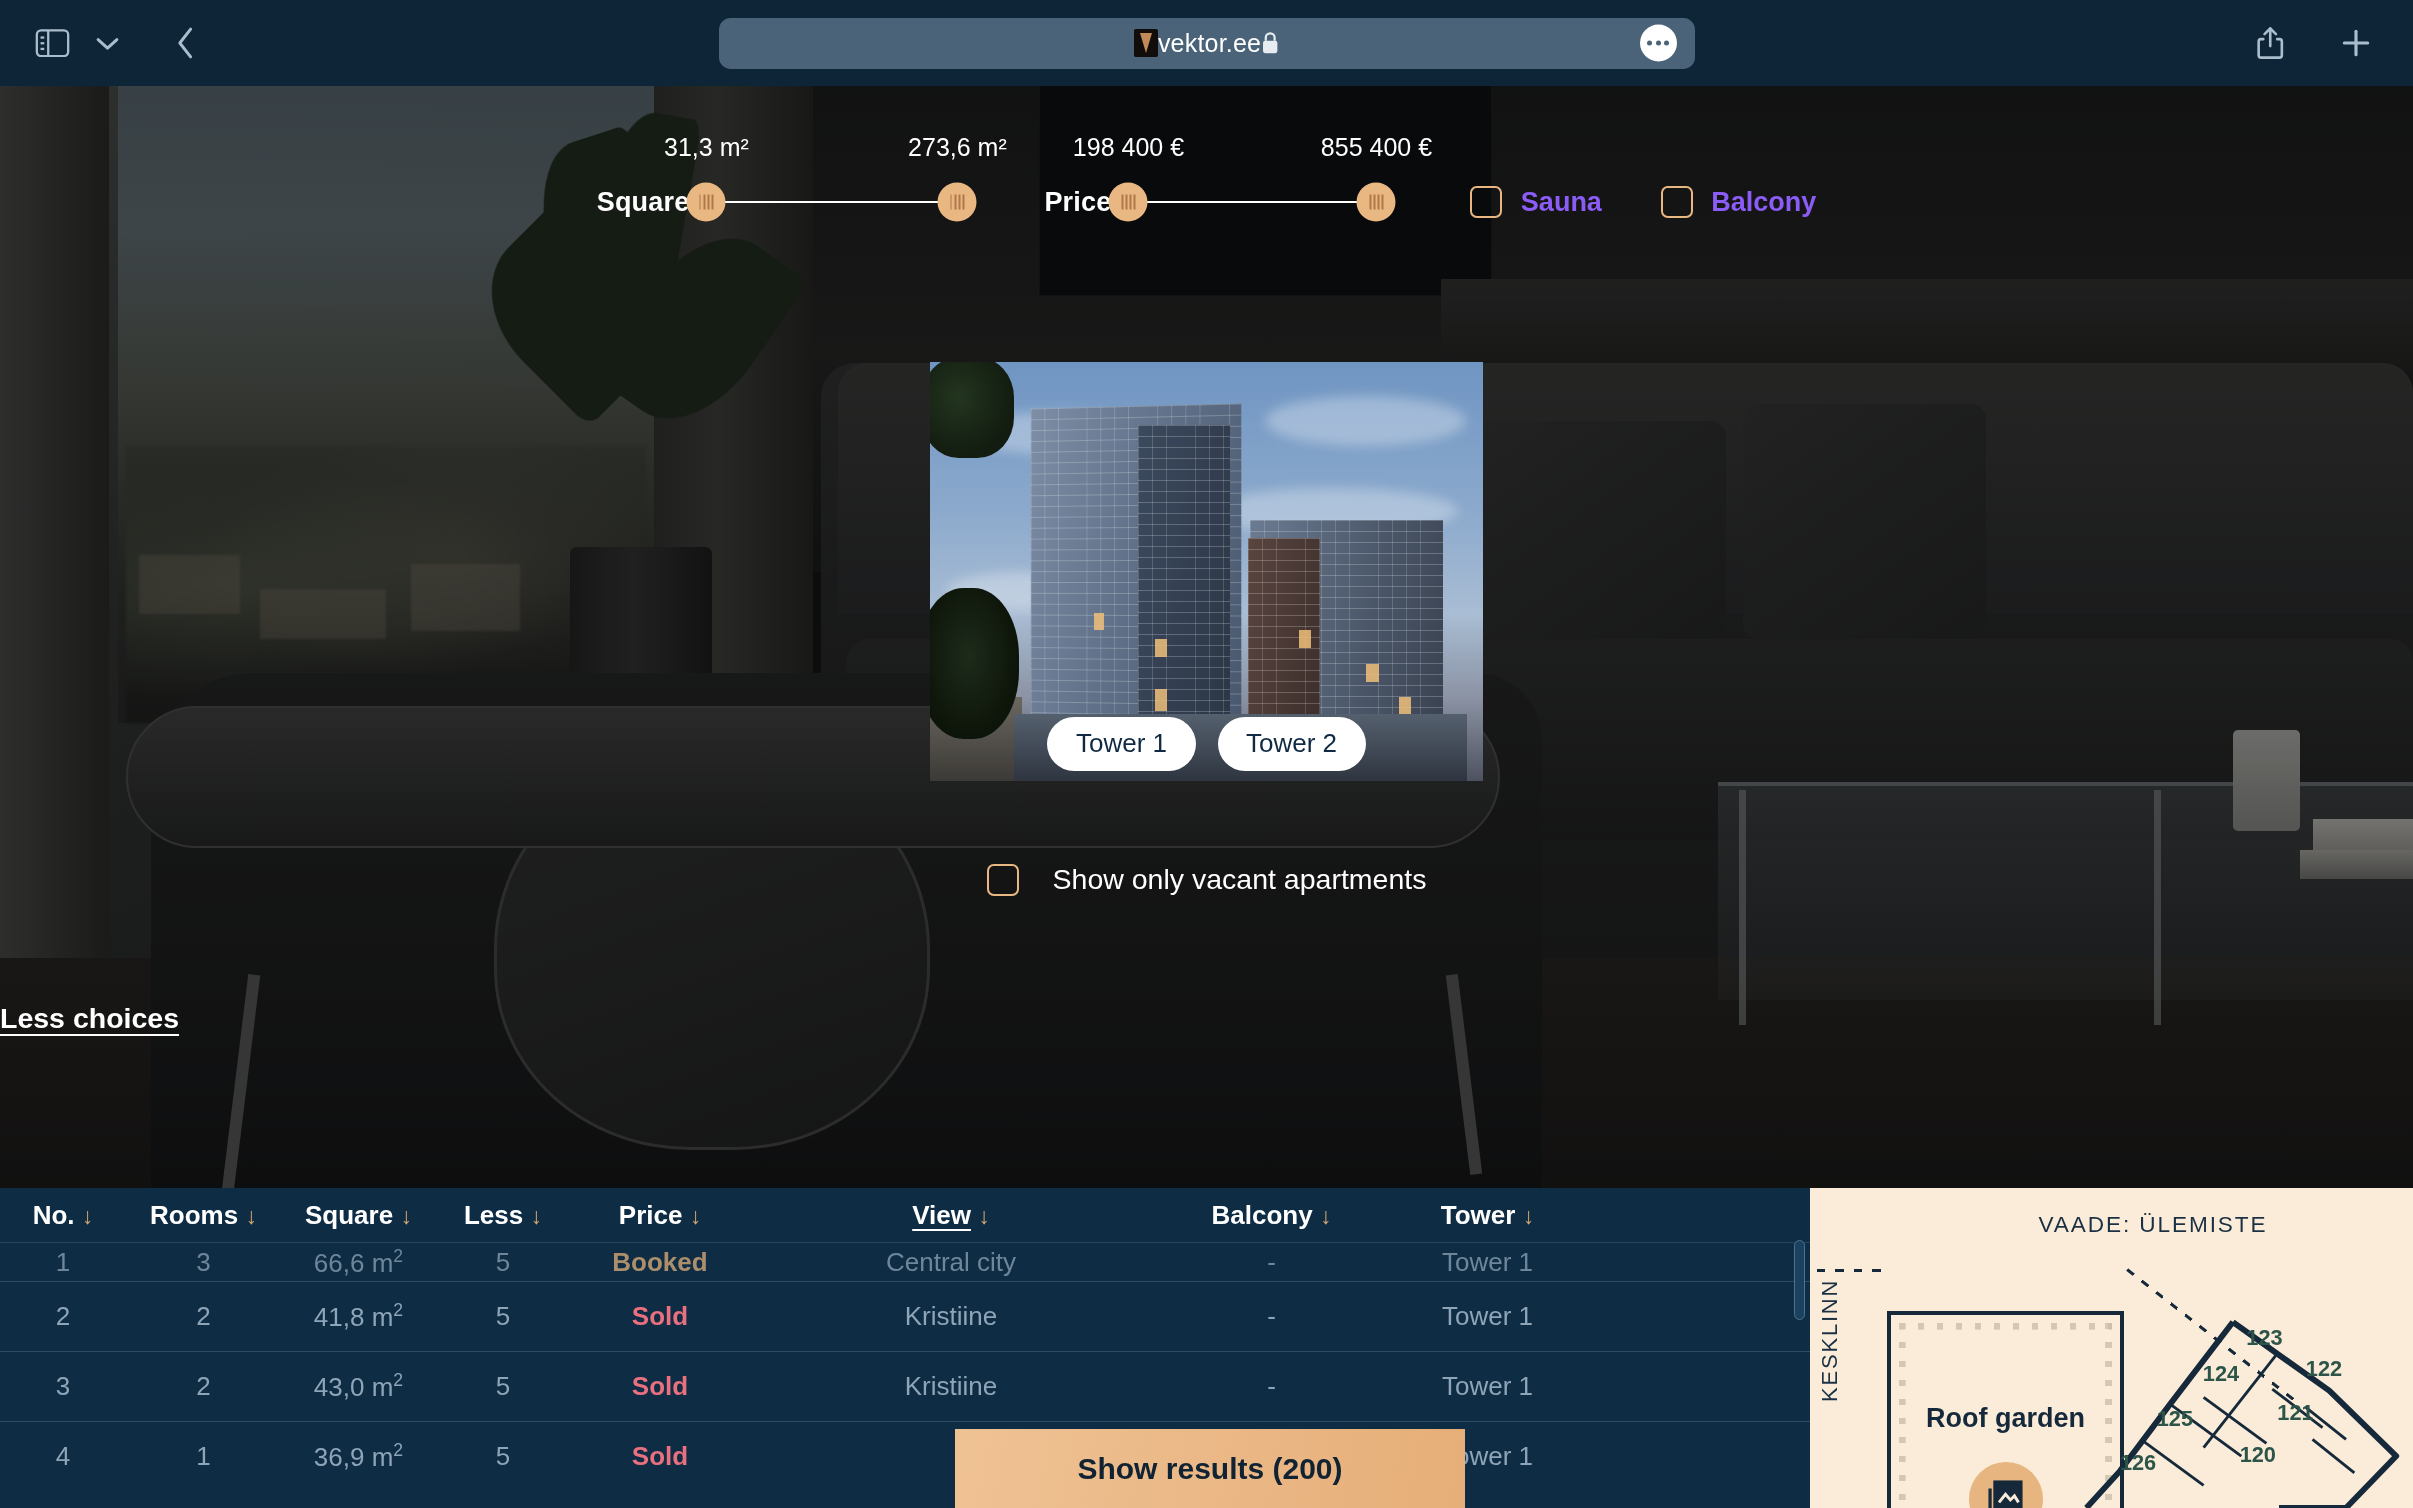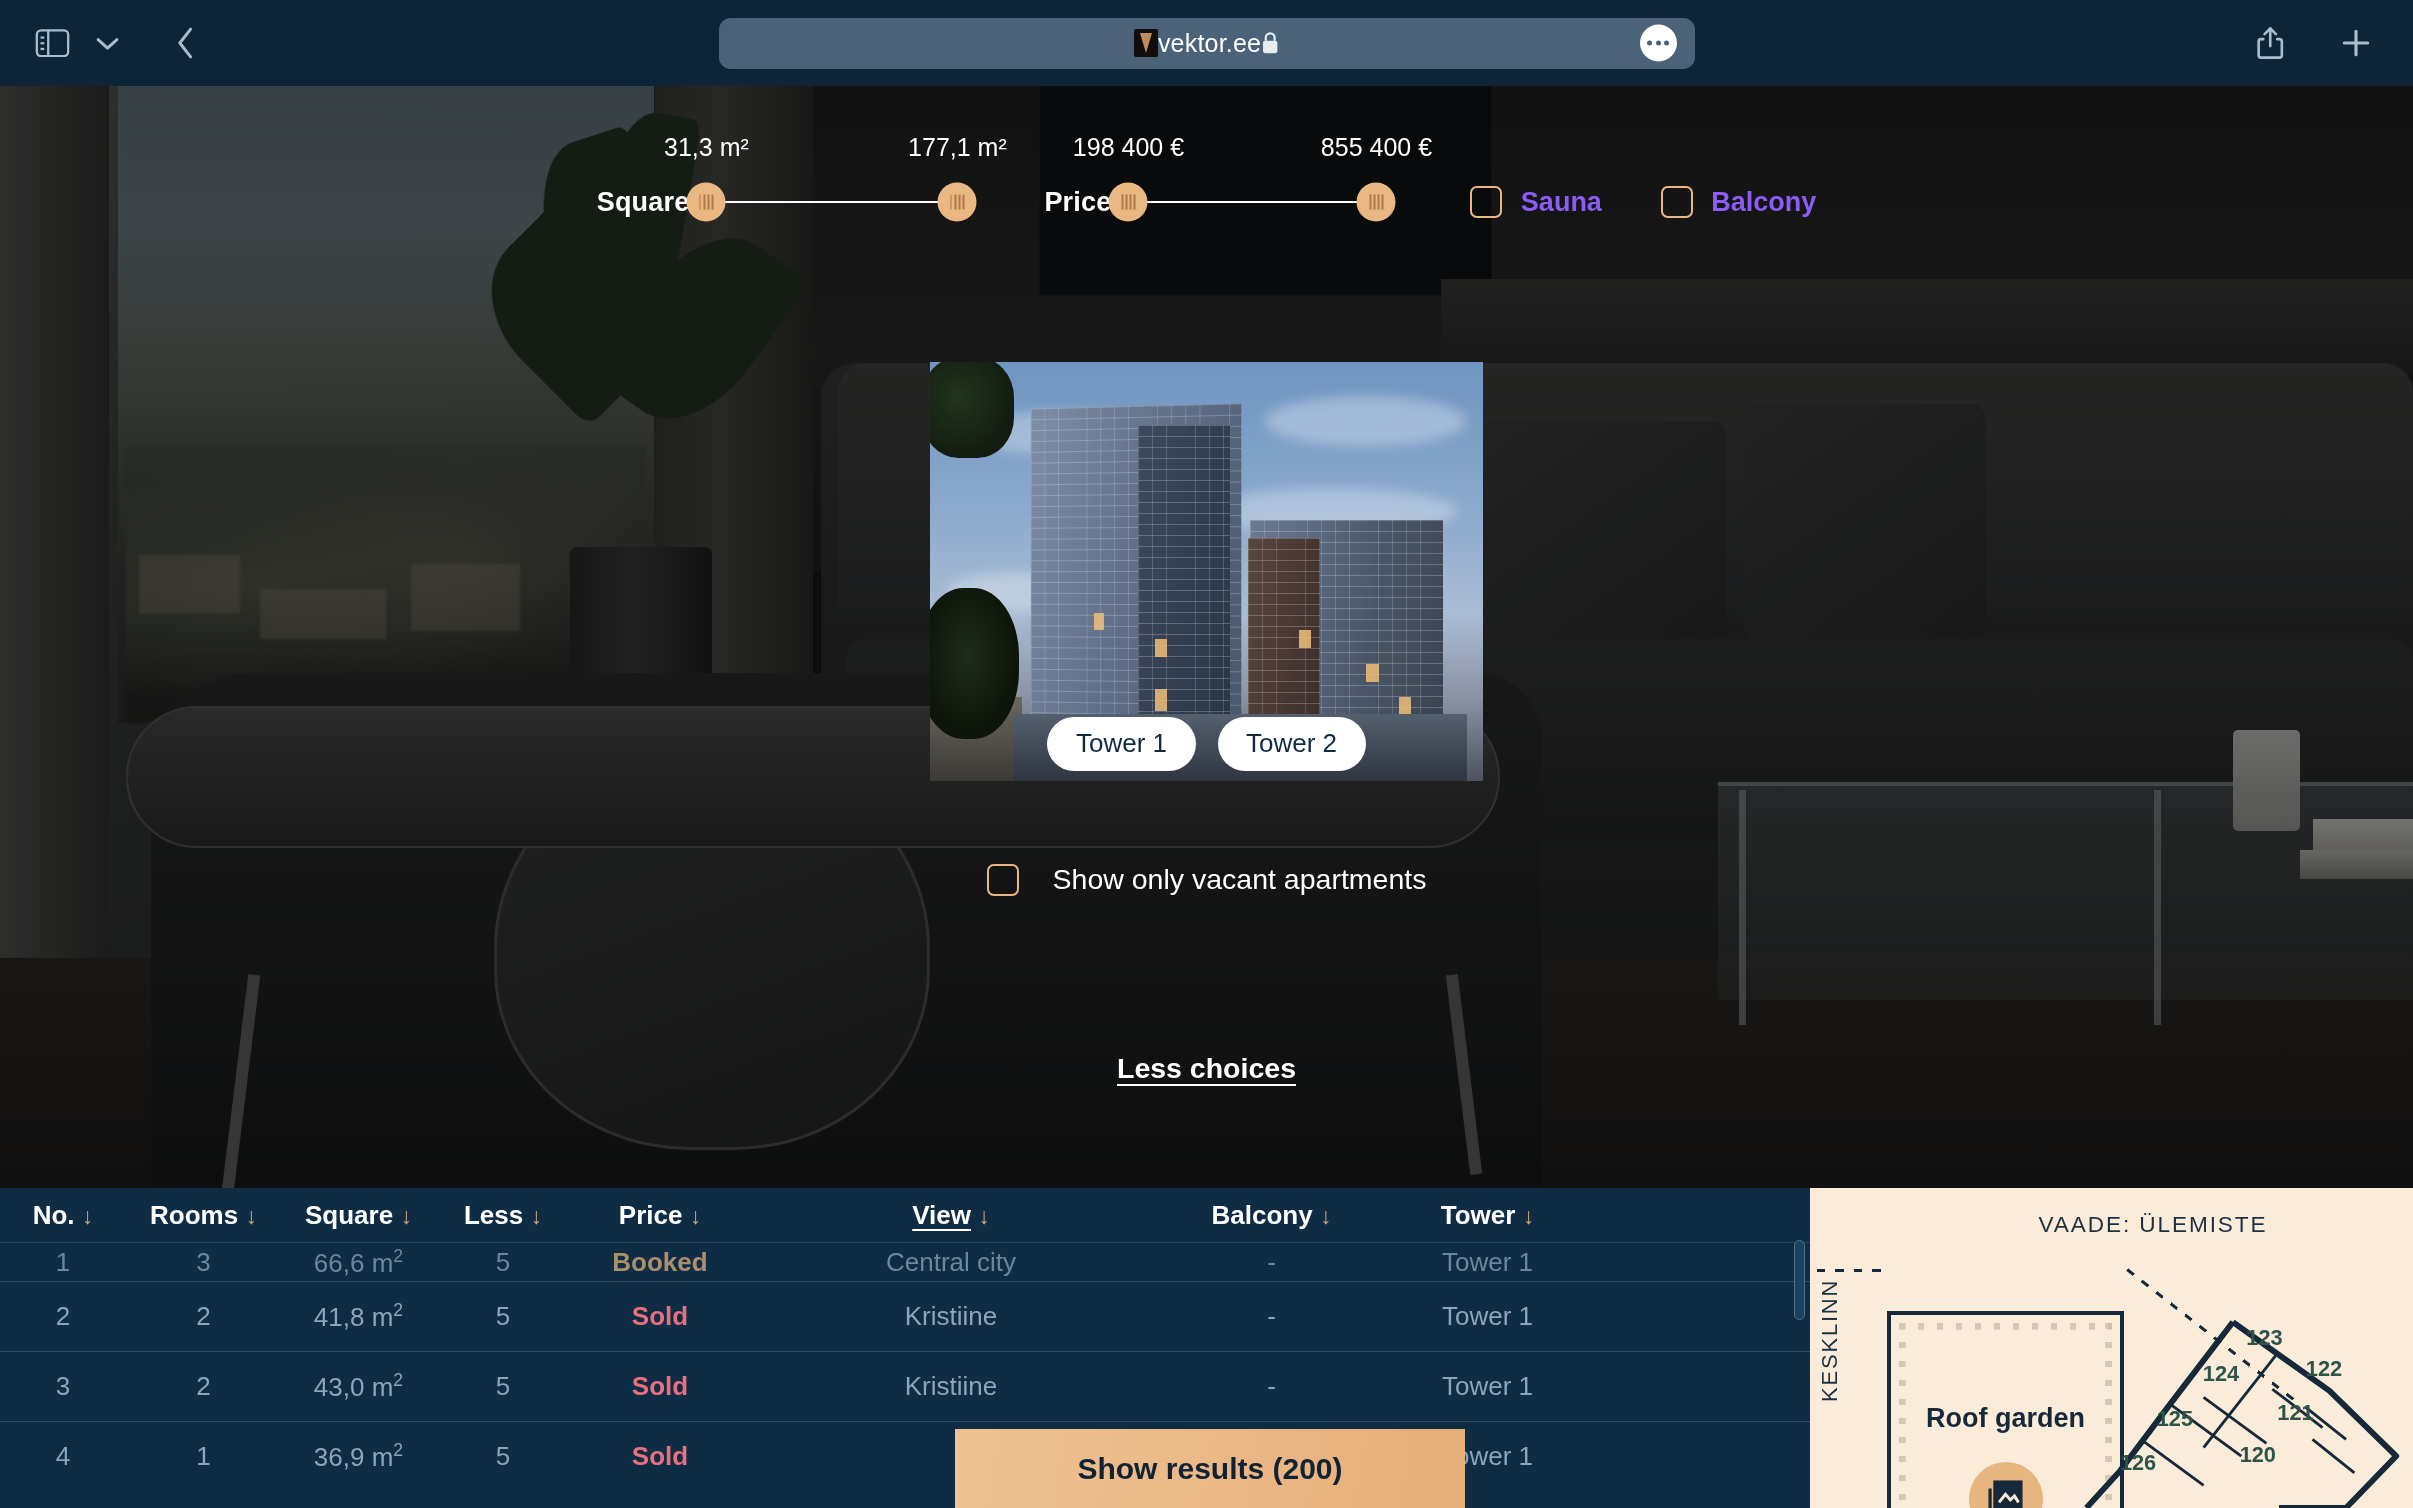--- a/index.html
+++ b/index.html
@@ -319,22 +319,22 @@
     position: absolute; top: 863px; left: 0; width: 2413px;
     display: flex; justify-content: center; align-items: center;
     gap: 34px; z-index: 6;
   }
   .vacant-cb {
     width: 32px; height: 32px; border: 2.5px solid #e9b781;
     border-radius: 6.7px;
   }
   .vacant-label { color: #fff; font-size: 28.5px; font-weight: 400; }
   .less-choices {
-    position: absolute; top: 1052px; left: 0; width: 2413px;
-    text-align: center; z-index: 6;
+    position: absolute; top: 1002px; left: 0; width: 2413px;
+    text-align: left; z-index: 6;
   }
   .less-choices span {
     color: #fff; font-size: 28.5px; font-weight: 700;
     text-decoration: underline; text-underline-offset: 5.9px;
   }
 
   
   .table-area {
     position: absolute; left: 0; top: 1188px; width: 1810px; height: 320px;
     background: #0f2c45;
@@ -569,21 +569,21 @@
           <i></i>
           <i></i>
           <i></i>
         <span class="handle-val">31,3 m²</span>
       </div>
       <div class="handle" style="left:100%">
         <i></i>
           <i></i>
           <i></i>
           <i></i>
-        <span class="handle-val">177,1 m²</span>
+        <span class="handle-val">273,6 m²</span>
       </div>
     </div>
   </div>
 
   <div class="gap-sq-pr"></div>
 
   <div class="slider-group">
     <span class="slider-label">Price</span>
     <div class="slider-track-wrap">
       <div class="slider-track track-price"></div>

